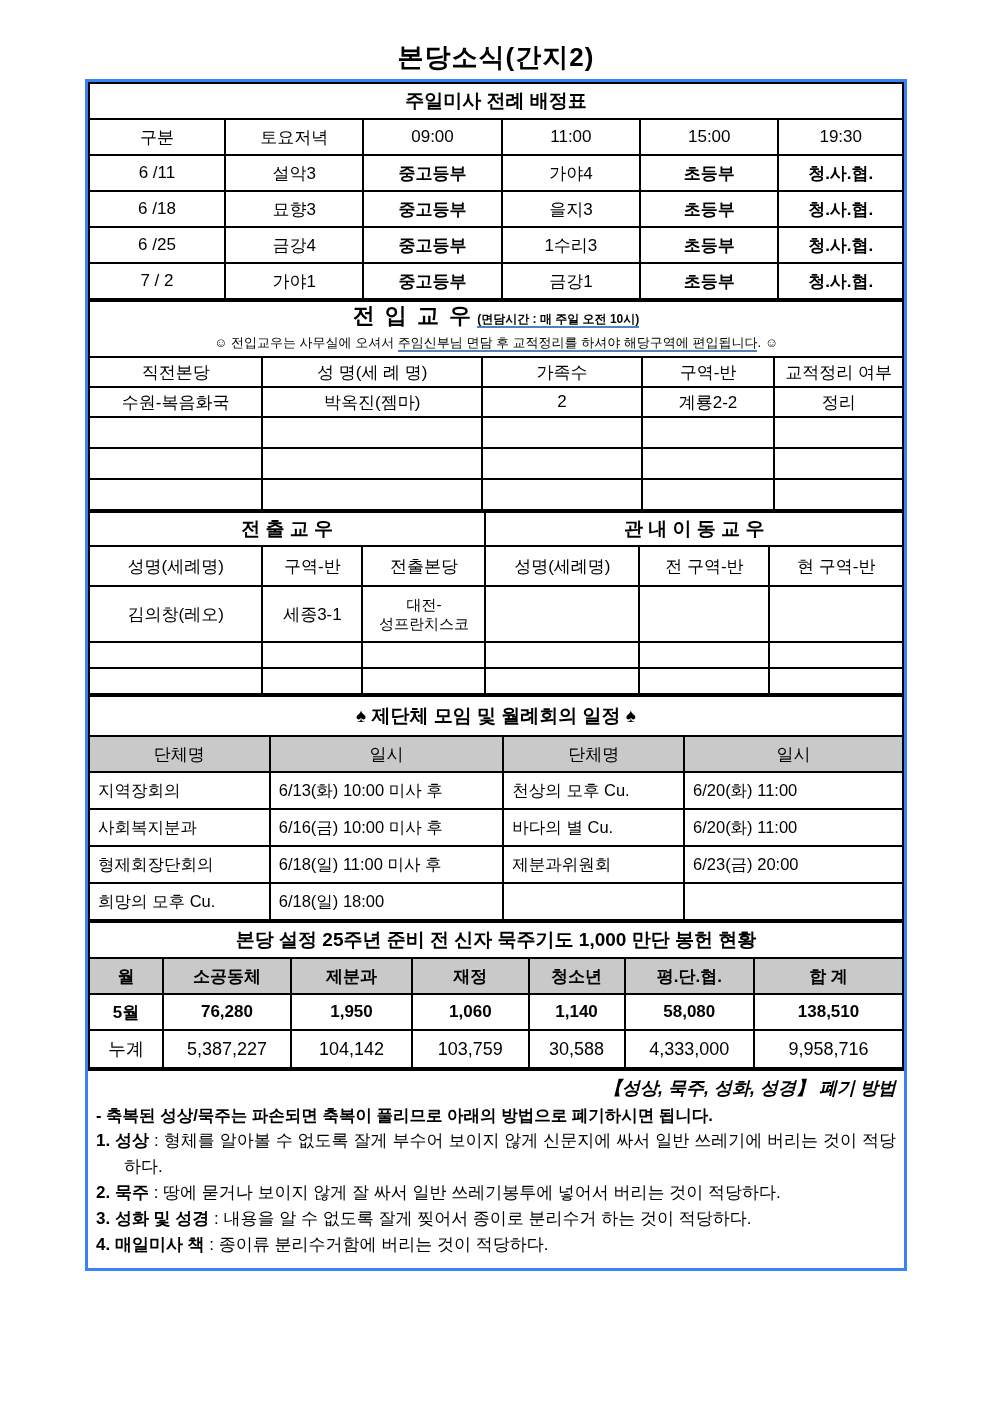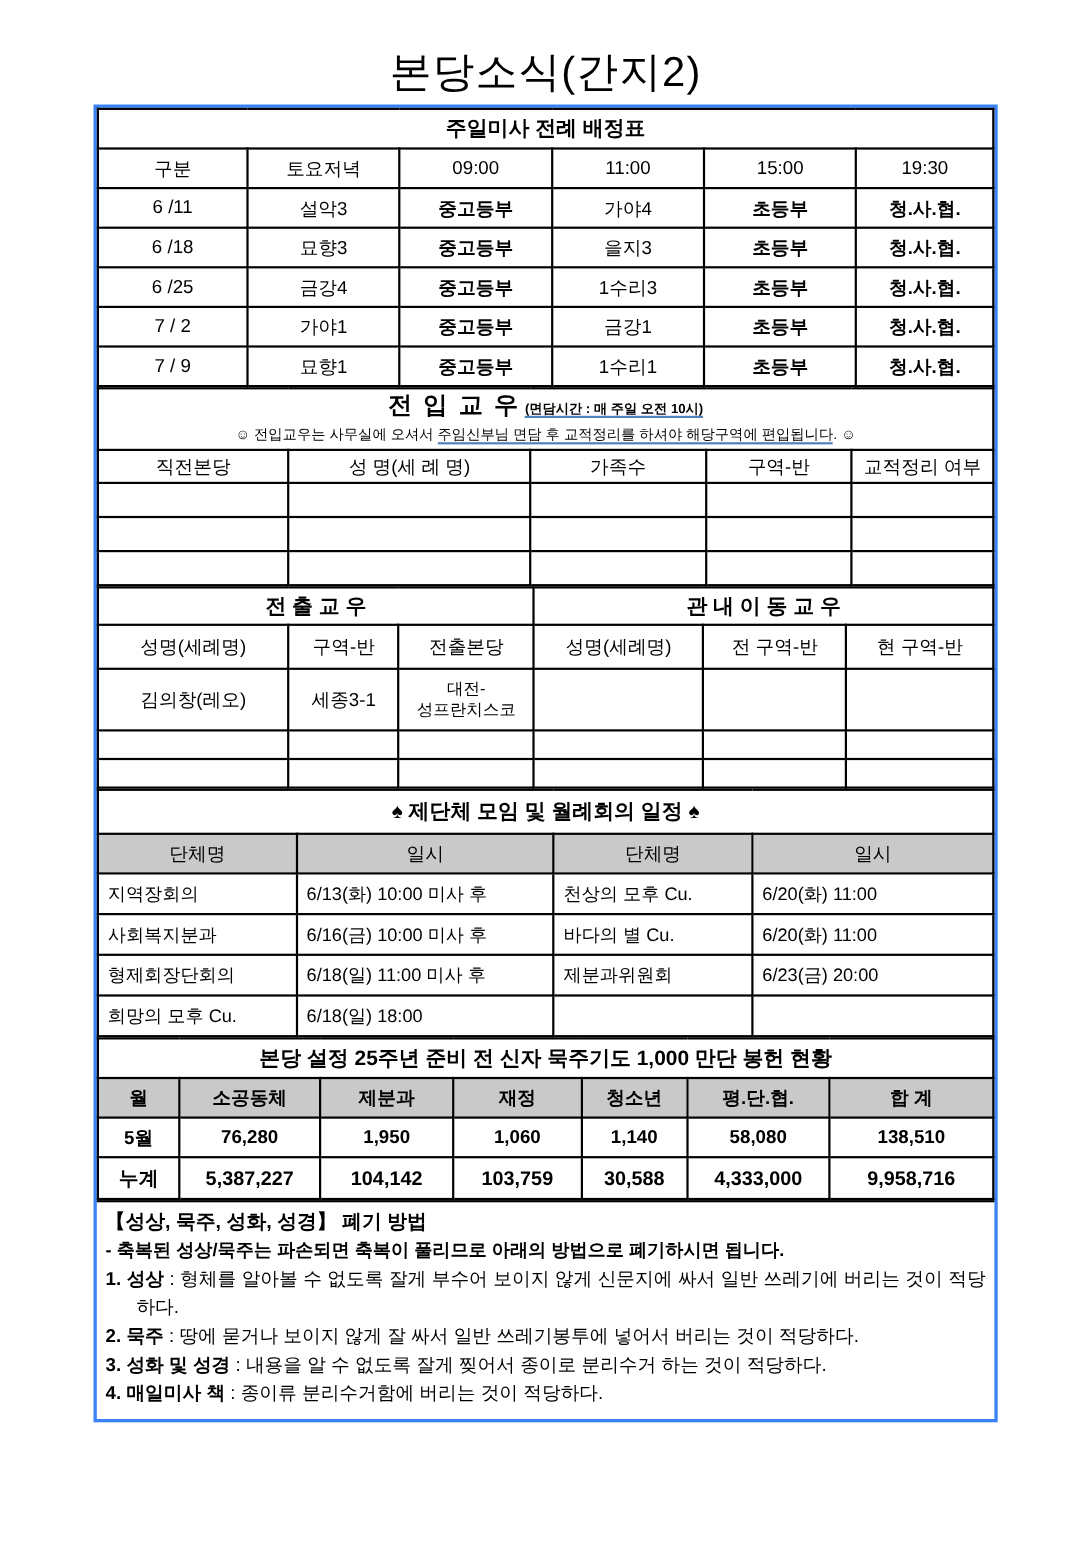--- a/index.html
+++ b/index.html
@@ -4,21 +4,21 @@
 <style>
   html,body { margin:0; padding:0; background:#ffffff; }
   body {
     width:992px; height:1403px;
     font-family:"Liberation Sans","DejaVu Sans",sans-serif;
     color:#000;
   }
   .page { position:relative; width:992px; height:1403px; background:#fff; overflow:hidden; }
 
   .page-title {
-    text-align:center; font-size:38px; font-weight:normal;
+    text-align:center; font-size:26px; font-weight:bold;
     padding-top:40px; padding-bottom:4px; letter-spacing:1px;
   }
 
   .doc { width:816px; margin:0 auto; border:3px solid #3b82f6; }
 
   table { border-collapse:collapse; width:100%; table-layout:fixed; }
   td {
     border:2px solid #000; text-align:center; vertical-align:middle;
     font-size:17px; padding:1px 3px; overflow:hidden;
   }
@@ -51,25 +51,25 @@
 
   
   .meet .sec-title td { height:36px; }
   .meet .hrow td { height:32px; }
   .meet .drow td { height:33px; font-size:16.5px; }
 
   
   .rosary .sec-title td { height:32px; }
   .rosary .hrow td { height:32px; font-weight:bold; }
   .rosary .drow td { height:32px;font-weight:bold; }
-  .rosary .sum td { height:34px; font-weight:bold; font-size:18px; }
+  .rosary .sum td { height:34px; font-weight:normal; font-size:18px; }
 
   
   .disposal { border-top:2px solid #000; padding:4px 8px 10px 8px; }
-  .disp-title { text-align:left; font-weight:bold; font-size:18px; line-height:27px; }
+  .disp-title { text-align:right; font-weight:bold; font-size:18px; line-height:27px;font-style:italic; }
   .disp-intro { font-weight:bold; font-size:16.5px; line-height:26px; }
   .disp-item {
     font-size:17px; line-height:26px; text-align:justify;
     padding-left:28px; text-indent:-28px;
   }
 </style>
 </head>
 <body>
 
 <div class="page">
@@ -124,28 +124,20 @@
         <td class="b">청.사.협.</td>
       </tr>
       <tr class="trow">
         <td>7 / 2</td>
         <td>가야1</td>
         <td class="b">중고등부</td>
         <td>금강1</td>
         <td class="b">초등부</td>
         <td class="b">청.사.협.</td>
       </tr>
-      <tr class="trow">
-        <td>7 / 9</td>
-        <td>묘향1</td>
-        <td class="b">중고등부</td>
-        <td>1수리1</td>
-        <td class="b">초등부</td>
-        <td class="b">청.사.협.</td>
-      </tr>
     </tbody>
       </table>
 
     <table class="tin">
       <colgroup>
           <col style="width:21.3%">
           <col style="width:27%">
           <col style="width:19.6%">
           <col style="width:16.3%">
           <col style="width:15.8%">
@@ -156,20 +148,27 @@
           <div class="l1"><span class="big">전 입 교 우</span> <span class="note ul">(면담시간 : 매 주일 오전 10시)</span></div>
           <div class="l2"><span>☺ 전입교우는 사무실에 오셔서 </span><span class="ul">주임신부님 면담 후 교적정리를 하셔야 해당구역에 편입됩니다</span><span>. ☺</span></div>
         </td>
       </tr>
       <tr class="hrow">
         <td>직전본당</td>
         <td>성 명(세 례 명)</td>
         <td>가족수</td>
         <td>구역-반</td>
         <td>교적정리 여부</td>
+      </tr>
+      <tr class="drow">
+        <td>수원-복음화국</td>
+        <td>박옥진(젬마)</td>
+        <td>2</td>
+        <td>계룡2-2</td>
+        <td>정리</td>
       </tr>
       <tr class="erow">
             <td></td>
             <td></td>
             <td></td>
             <td></td>
             <td></td>
           </tr>
       <tr class="erow">
             <td></td>

